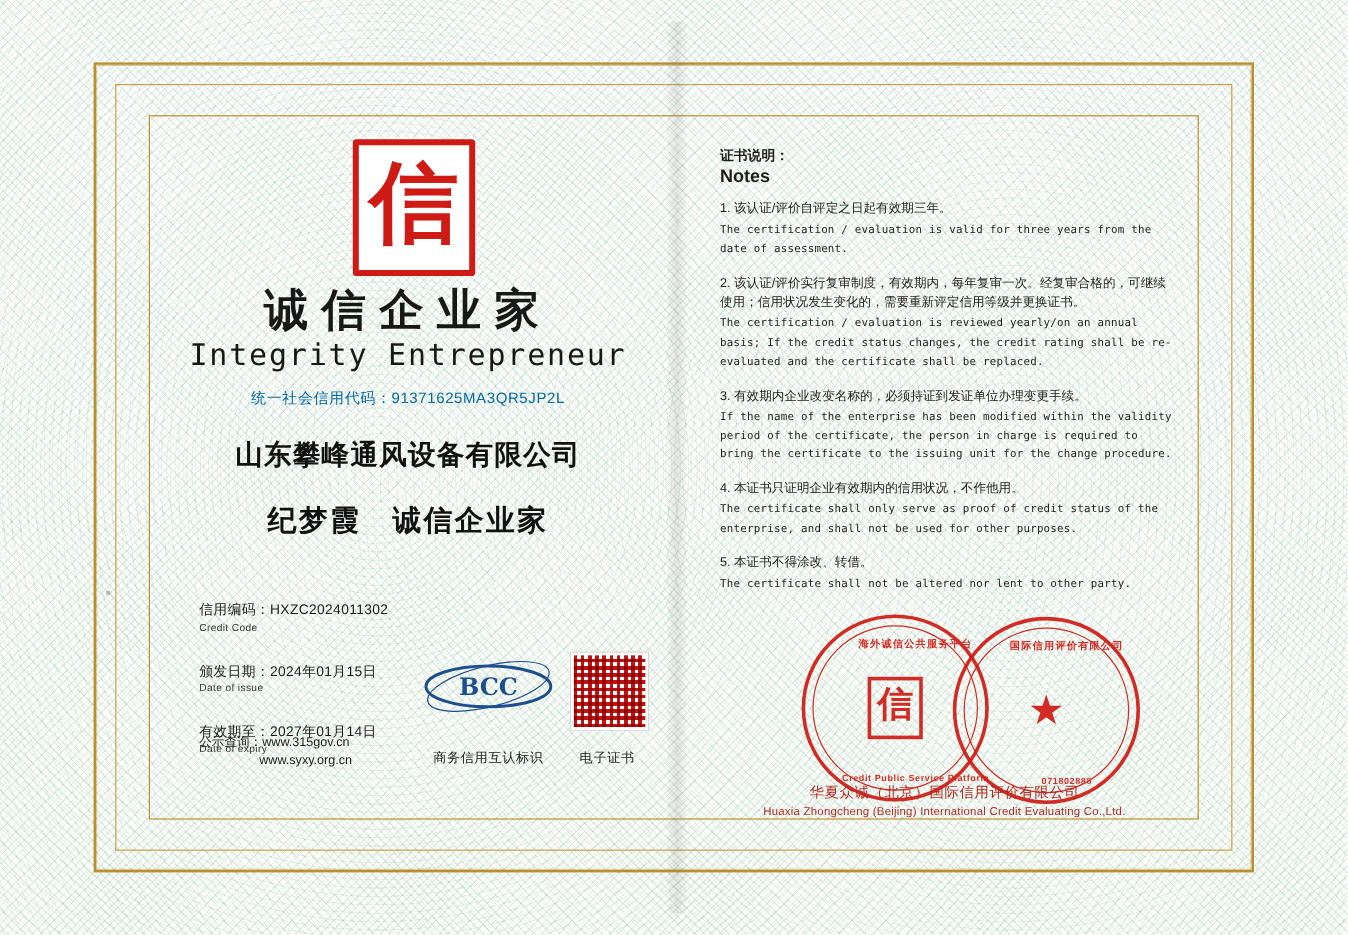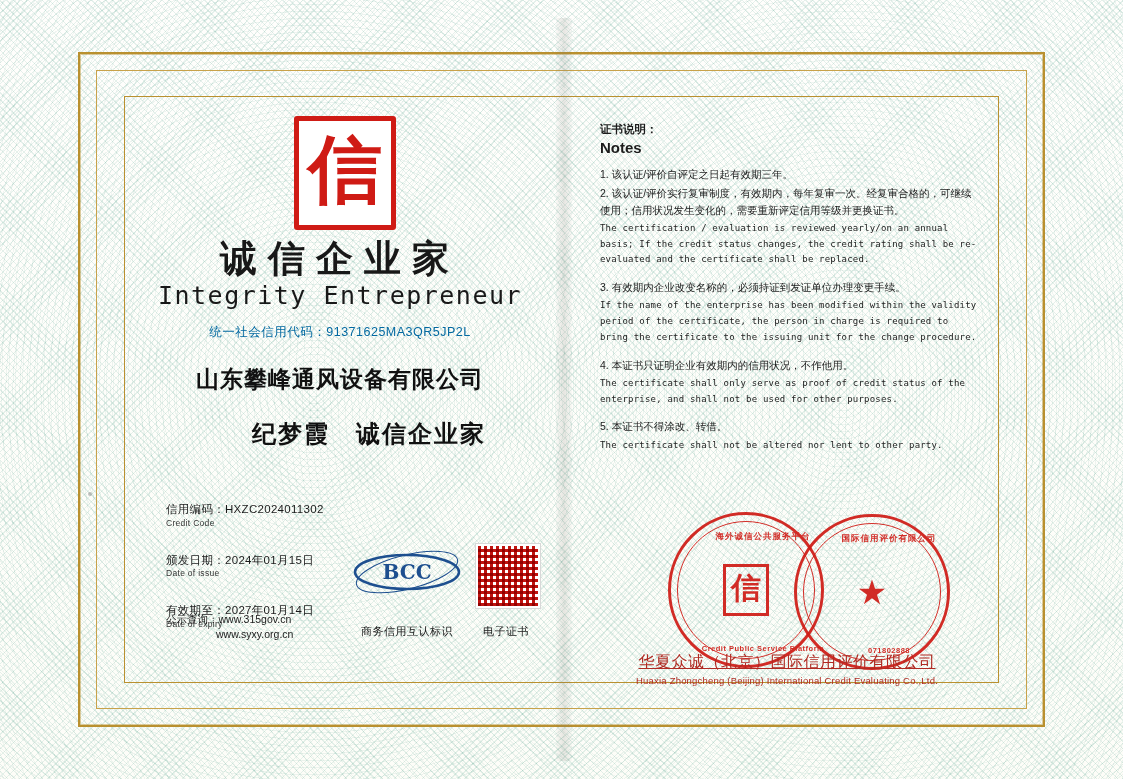--- a/index.html
+++ b/index.html
@@ -127,21 +127,20 @@
   .person-line {
     position: absolute;
     left: 0; top: 322px;
     width: 432px;
     text-align: center;
     font-family: "DejaVu Serif", serif;
     font-weight: bold;
     font-size: 24px;
     letter-spacing: 2px;
     color: #111;
-    padding-left: 29px;
   }
   .person-line .gap { display:inline-block; width: 26px; }
 
   .meta-block {
     position: absolute;
     left: 42px; top: 406px;
     width: 210px;
     color: #1a1a1a;
   }
   .meta-row { margin-bottom: 24px; }
@@ -269,21 +268,21 @@
     line-height: 42px;
     text-align: center;
   }
   .stamp-footer {
     position: absolute;
     left: 20px; top: 556px;
     width: 390px;
     text-align: center;
     color: #b02a22;
   }
-  .stamp-footer .cn { font-size: 16px; letter-spacing: 0.5px; text-decoration: underline; }
+  .stamp-footer .cn { font-size: 12px; letter-spacing: 0.5px; }
   .stamp-footer .en { font-size: 9.5px; letter-spacing: 0.2px; margin-top: 2px; }
   .corner-dot {
     position: absolute;
     width: 4px; height: 4px;
     border-radius: 50%;
     background: rgba(120,120,120,0.45);
   }
 </style>
 </head>
 <body>
@@ -343,20 +342,21 @@
     <div class="qr"></div>
     <div class="qr-caption">电子证书</div>
   </div>
 
   <div class="page-right">
     <div class="notes">
       <div class="notes-head-cn">证书说明：</div>
       <div class="notes-head-en">Notes</div>
 
       <div class="note-cn">1. 该认证/评价自评定之日起有效期三年。</div>
+      <div class="note-en">The certification / evaluation is valid for three years from the date of assessment.</div>
 
       <div class="note-cn">2. 该认证/评价实行复审制度，有效期内，每年复审一次。经复审合格的，可继续使用；信用状况发生变化的，需要重新评定信用等级并更换证书。</div>
       <div class="note-en">The certification / evaluation is reviewed yearly/on an annual basis; If the credit status changes, the credit rating shall be re-evaluated and the certificate shall be replaced.</div>
 
       <div class="note-cn">3. 有效期内企业改变名称的，必须持证到发证单位办理变更手续。</div>
       <div class="note-en">If the name of the enterprise has been modified within the validity period of the certificate, the person in charge is required to bring the certificate to the issuing unit for the change procedure.</div>
 
       <div class="note-cn">4. 本证书只证明企业有效期内的信用状况，不作他用。</div>
       <div class="note-en">The certificate shall only serve as proof of credit status of the enterprise, and shall not be used for other purposes.</div>
 

